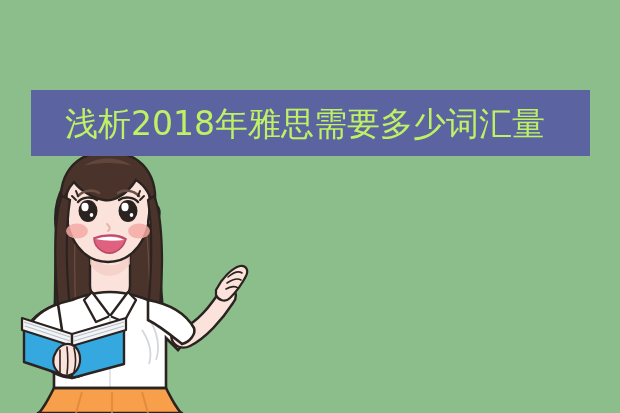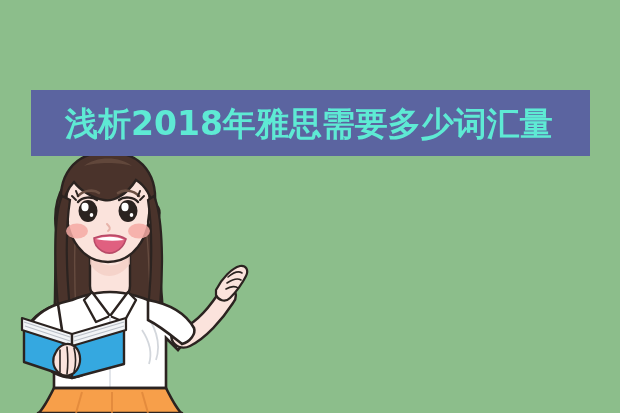--- a/index.html
+++ b/index.html
@@ -27,27 +27,27 @@
     width: 559px;
     height: 66px;
     background: #5b64a0;
     z-index: 40;
   }
   .title-text {
     position: absolute;
     left: 34px;
     top: 50%;
     transform: translateY(-50%);
-    color: #5eead4;
+    color: #bef264;
     font-size: 33px;
     line-height: 1;
     letter-spacing: 0px;
     white-space: nowrap;
     font-family: "DejaVu Sans", "Liberation Sans", sans-serif;
-    font-weight: 700;
+    font-weight: 400;
   }
 
   
   .illustration {
     position: absolute;
     left: 0;
     top: 0;
     width: 620px;
     height: 413px;
     z-index: 10;

